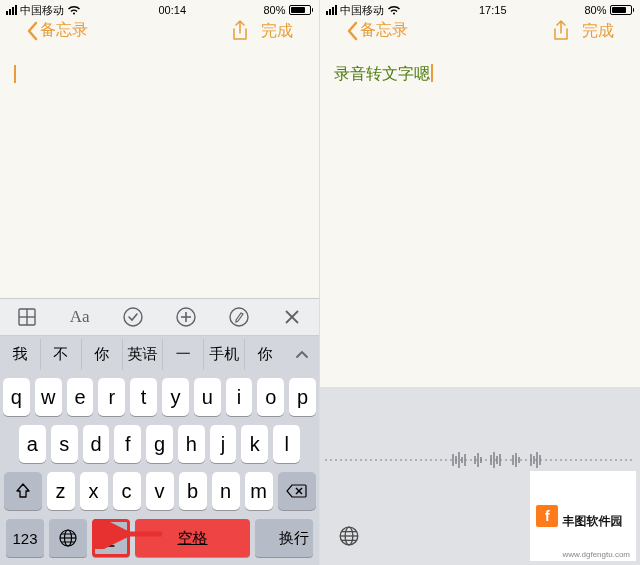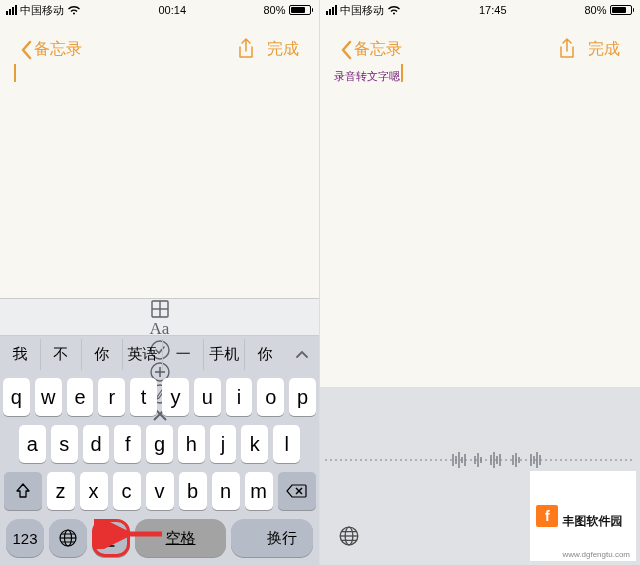--- a/index.html
+++ b/index.html
@@ -10,51 +10,51 @@
   .status-bar { height: 20px; display: flex; align-items: center; justify-content: space-between; padding: 0 6px; font-size: 11px; font-weight: 500; color: #000; background: transparent; }
   .status-left, .status-right { display: flex; align-items: center; gap: 3px; }
   .signal-bars { display: flex; align-items: flex-end; gap: 1px; }
   .bar { width: 2px; background: #000; }
   .bar1 { height: 4px; } .bar2 { height: 6px; } .bar3 { height: 8px; } .bar4 { height: 10px; }
   .wifi-icon svg { display: block; }
   .battery { display: flex; align-items: center; gap: 1px; }
   .battery-body { width: 22px; height: 10px; border: 1px solid #000; border-radius: 2px; position: relative; padding: 1px; }
   .battery-fill { height: 100%; width: 80%; background: #000; border-radius: 1px; }
   .battery-tip { width: 1.5px; height: 4px; background: #000; border-radius: 0 1px 1px 0; }
-  .nav-bar { height: 40px; display: flex; align-items: flex-end; justify-content: space-between; padding: 0 20px; }
+  .nav-bar { height: 40px; display: flex; align-items: flex-start; justify-content: space-between; padding: 0 26px; }
   .back-btn { display: flex; align-items: center; color: #e89d3b; font-size: 16px; gap: 2px; }
   .chev-left svg { display: block; }
   .nav-right { display: flex; align-items: center; gap: 12px; color: #e89d3b; }
   .share-icon svg { display: block; }
   .done-btn { font-size: 16px; color: #e89d3b; }
-  .content { padding: 4px 14px; font-size: 11px; color: #701a75; min-height: 220px; background: #f9f7f1; }
+  .content { padding: 4px 14px; font-size: 16px; color: #4d7c0f; min-height: 220px; background: #f9f7f1; }
   .cursor { display: inline-block; width: 2px; height: 18px; background: #e89d3b; vertical-align: middle; }
   .cursor2 { display: inline-block; width: 2px; height: 18px; background: #e89d3b; vertical-align: text-bottom; margin-left: 1px; }
   
   .kb-area { position: absolute; bottom: 0; left: 0; right: 0; background: #d3d6dd; }
-  .suggest-bar { height: 38px; background: #edeef0; display: flex; align-items: center; justify-content: space-around; border-top: 1px solid #ccc; border-bottom: 1px solid #ccc; color: #5f6268; flex-direction: column; }
+  .suggest-bar { height: 38px; background: #edeef0; display: flex; align-items: center; justify-content: space-around; border-top: 1px solid #ccc; border-bottom: 1px solid #ccc; color: #5f6268; }
   .suggest-bar .sicon { width: 26px; height: 26px; display: flex; align-items: center; justify-content: center; }
   .pred-bar { height: 36px; display: flex; align-items: center; background: #d3d6dd; }
   .pred-item { flex: 1; text-align: center; font-size: 15px; color: #000; border-right: 1px solid #bfc2c9; padding: 6px 0; white-space: nowrap; }
   .pred-item:last-of-type { border-right: none; }
   .pred-up { width: 34px; display: flex; align-items: center; justify-content: center; color: #666; }
   .kb-rows { padding: 6px 3px 0; }
   .kb-row { display: flex; justify-content: center; gap: 5px; margin-bottom: 9px; }
   .key { background: #fff; border-radius: 5px; box-shadow: 0 1px 0 rgba(0,0,0,0.3); height: 38px; display: flex; align-items: center; justify-content: center; font-size: 20px; color: #000; flex: 1; max-width: 28px; }
   .row2 { padding: 0 16px; }
   .key-fn { background: #b6bcc7; color: #000; flex: none; width: 38px; max-width: 38px; height: 38px; border-radius: 5px; box-shadow: 0 1px 0 rgba(0,0,0,0.3); display: flex; align-items: center; justify-content: center; }
   .row3 { justify-content: center; }
   .row3 .key { max-width: 28px; }
   .bottom-row { display: flex; gap: 5px; padding: 0 3px 8px; }
-  .bkey { background: #b6bcc7; height: 38px; border-radius: 13px; box-shadow: 0 1px 0 rgba(0,0,0,0.3); display: flex; align-items: center; justify-content: center; font-size: 15px; color: #000; }
+  .bkey { background: #b6bcc7; height: 38px; border-radius: 4px; box-shadow: 0 1px 0 rgba(0,0,0,0.3); display: flex; align-items: center; justify-content: center; font-size: 15px; color: #000; }
   .k123 { width: 38px; }
   .kglobe { width: 38px; }
   .kmic { width: 38px; border: 3px solid #e73030; position: relative; }
-  .kspace { flex: 1; background: #a3a3a3; text-decoration: underline; }
-  .kreturn { width: 82px; padding-left: 20px; }
+  .kspace { flex: 1; background: #ef4444; text-decoration: underline; }
+  .kreturn { width: 58px; padding-left: 20px; }
   .arrow { position: absolute; left: 84px; bottom: 16px; pointer-events: none; }
   .arrow svg { display: block; }
   
   .voice-panel { position: absolute; bottom: 0; left: 0; right: 0; height: 178px; background: #dfe1e5; }
   .wave-line { position: absolute; top: 58px; left: 0; right: 0; height: 30px; display: flex; align-items: center; justify-content: center; }
   .globe2 { position: absolute; left: 18px; bottom: 14px; color: #4a4a4a; }
   .watermark { position: absolute; right: 4px; bottom: 4px; display: flex; align-items: center; gap: 4px; background: #fff; padding: 2px 6px; }
   .wm-logo { width: 22px; height: 22px; background: #ff7a1a; display: flex; align-items: center; justify-content: center; color: #fff; font-weight: bold; font-size: 14px; border-radius: 2px; }
   .wm-text { font-size: 12px; font-weight: 700; color: #111; line-height: 1; margin-top: 42px; }
   .wm-sub { font-size: 8px; color: #888; line-height: 1; margin-top: 24px; }
@@ -249,21 +249,21 @@
             <div class="bar bar3"></div>
             <div class="bar bar4"></div>
         </div>
         <span>中国移动</span>
         <span class="wifi-icon">
           <svg width="14" height="10" viewBox="0 0 14 10">
               <path d="M7 9.5a1 1 0 100-2 1 1 0 000 2zM3.5 6a5 5 0 017 0l-1 1a3.6 3.6 0 00-5 0zM1 3.5a8.5 8.5 0 0112 0l-1 1a7 7 0 00-10 0z" fill="#000"></path>
             </svg>
         </span>
       </div>
-      <span>17:45</span>
+      <span>17:15</span>
       <div class="status-right">
         <span>80%</span>
         <div class="battery">
           <div class="battery-body">
               <div class="battery-fill"></div>
             </div>
             <div class="battery-tip"></div>
         </div>
       </div>
     </div>

